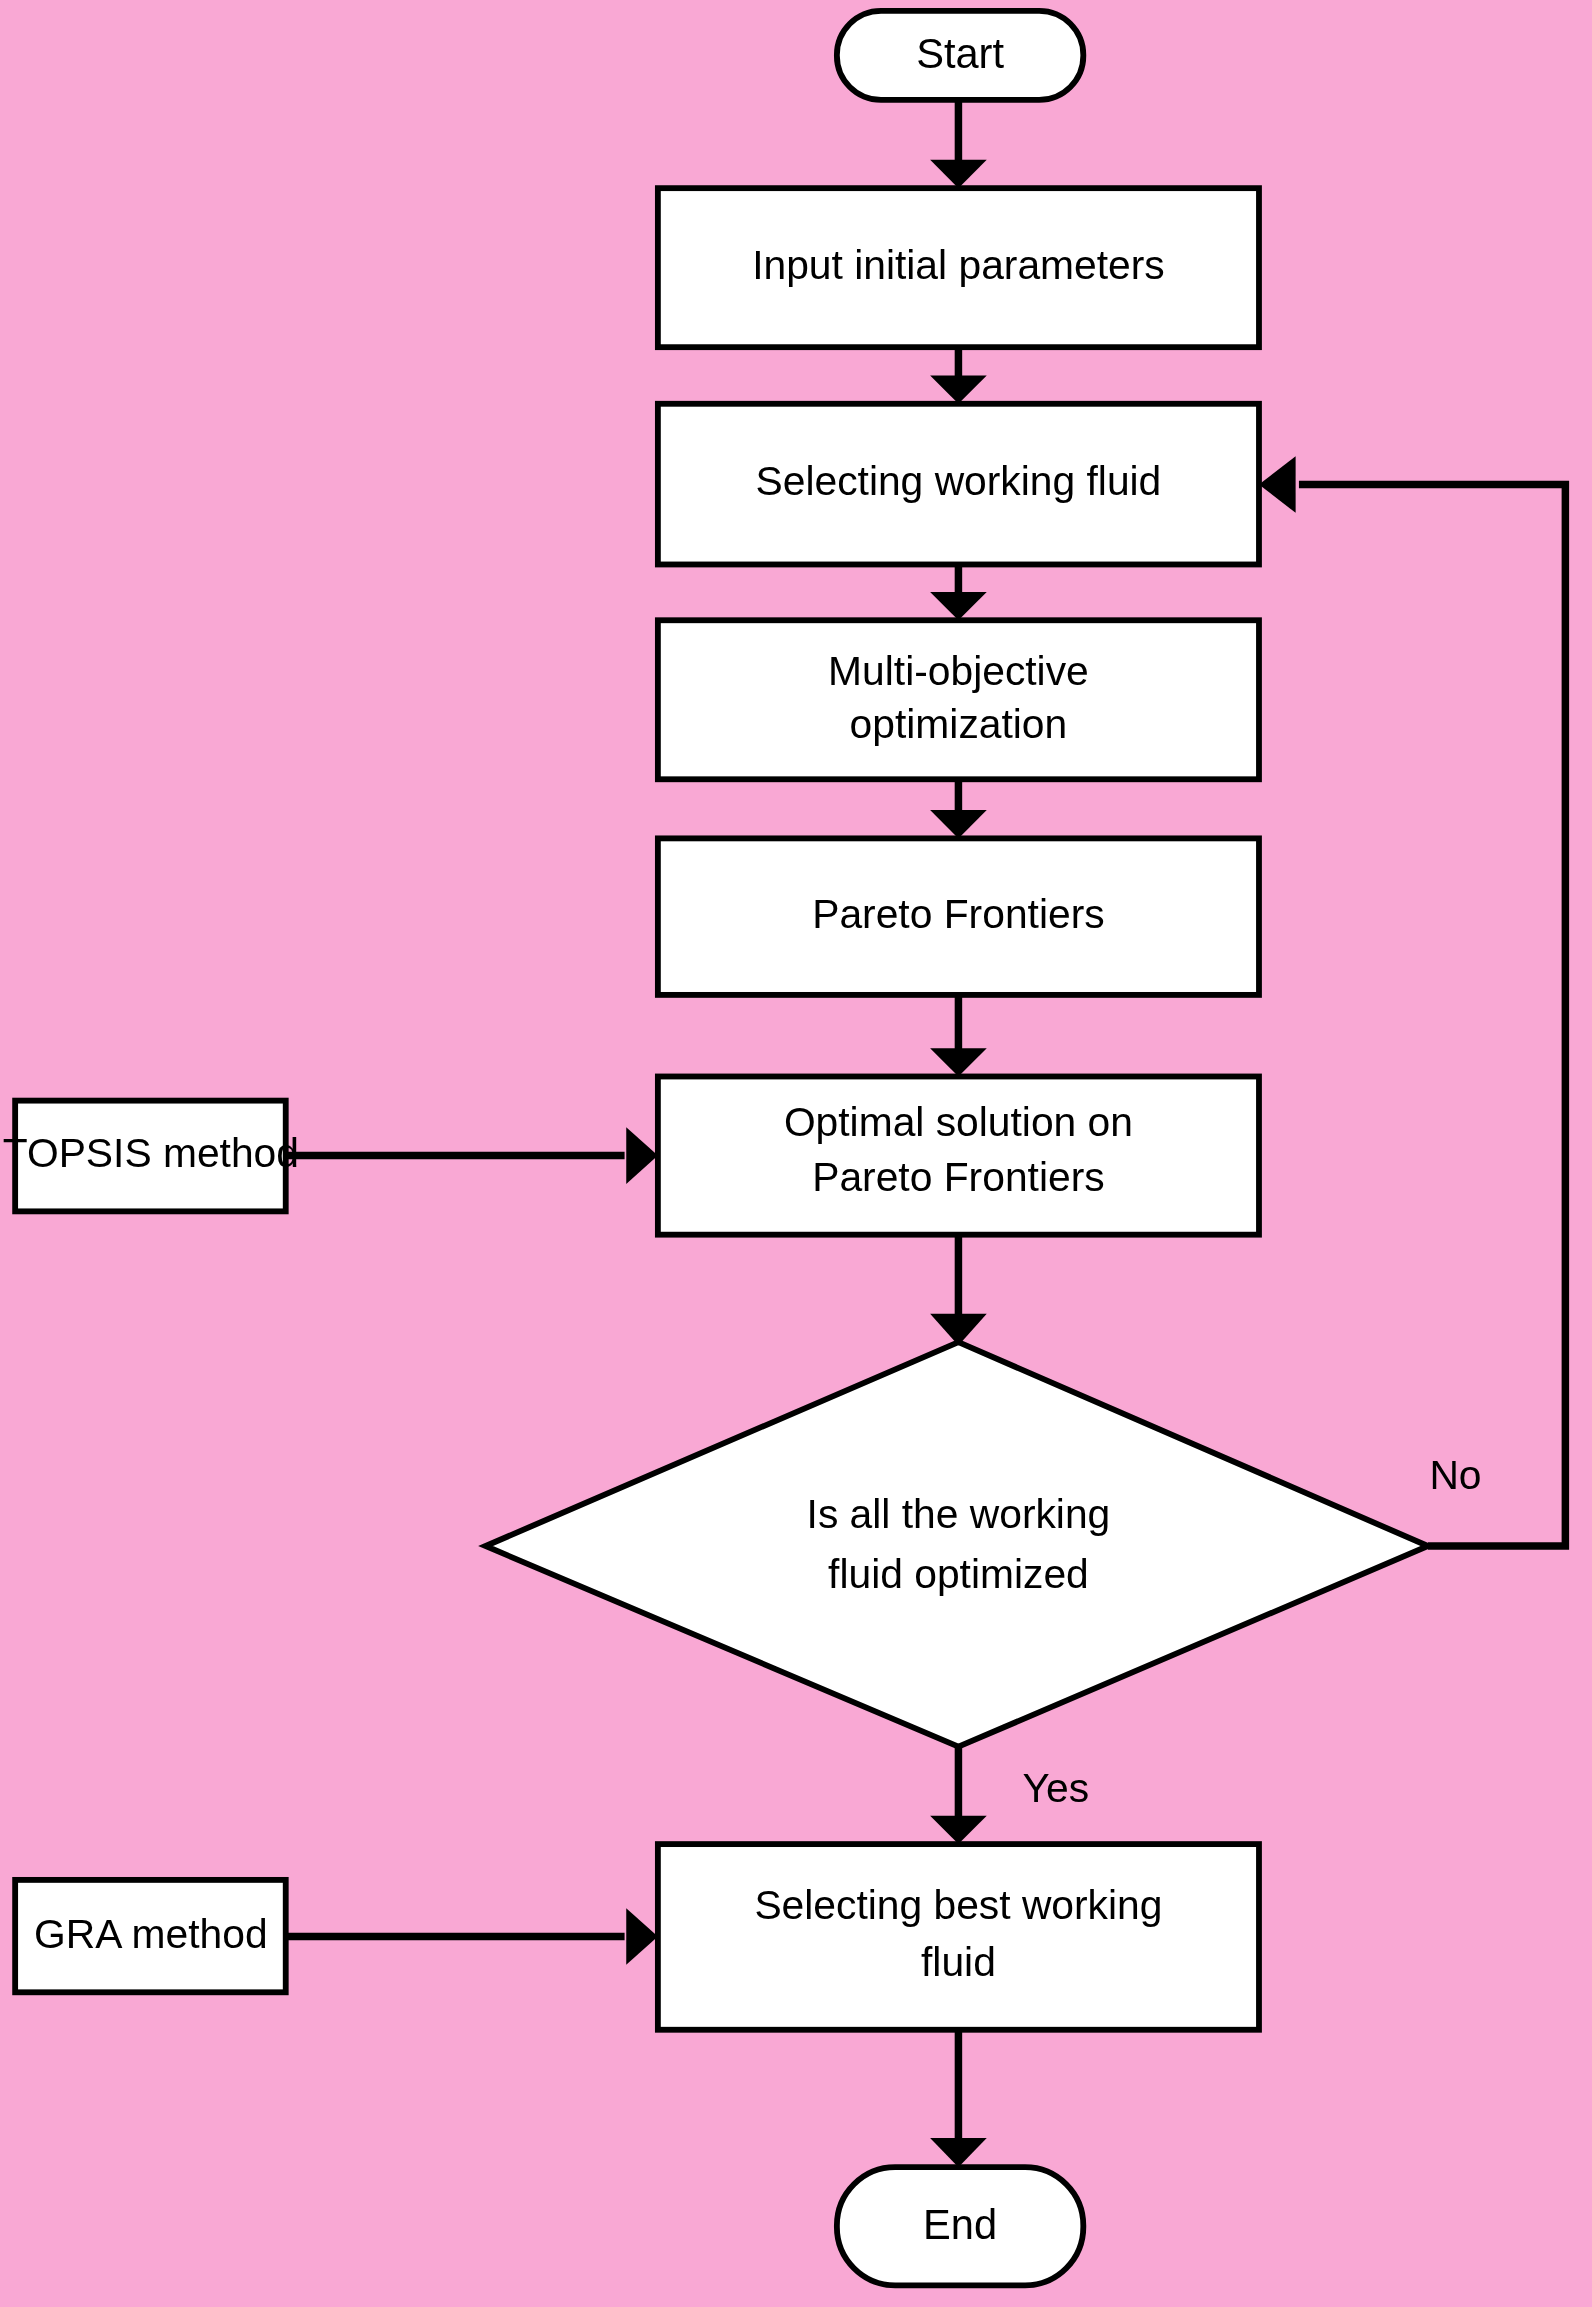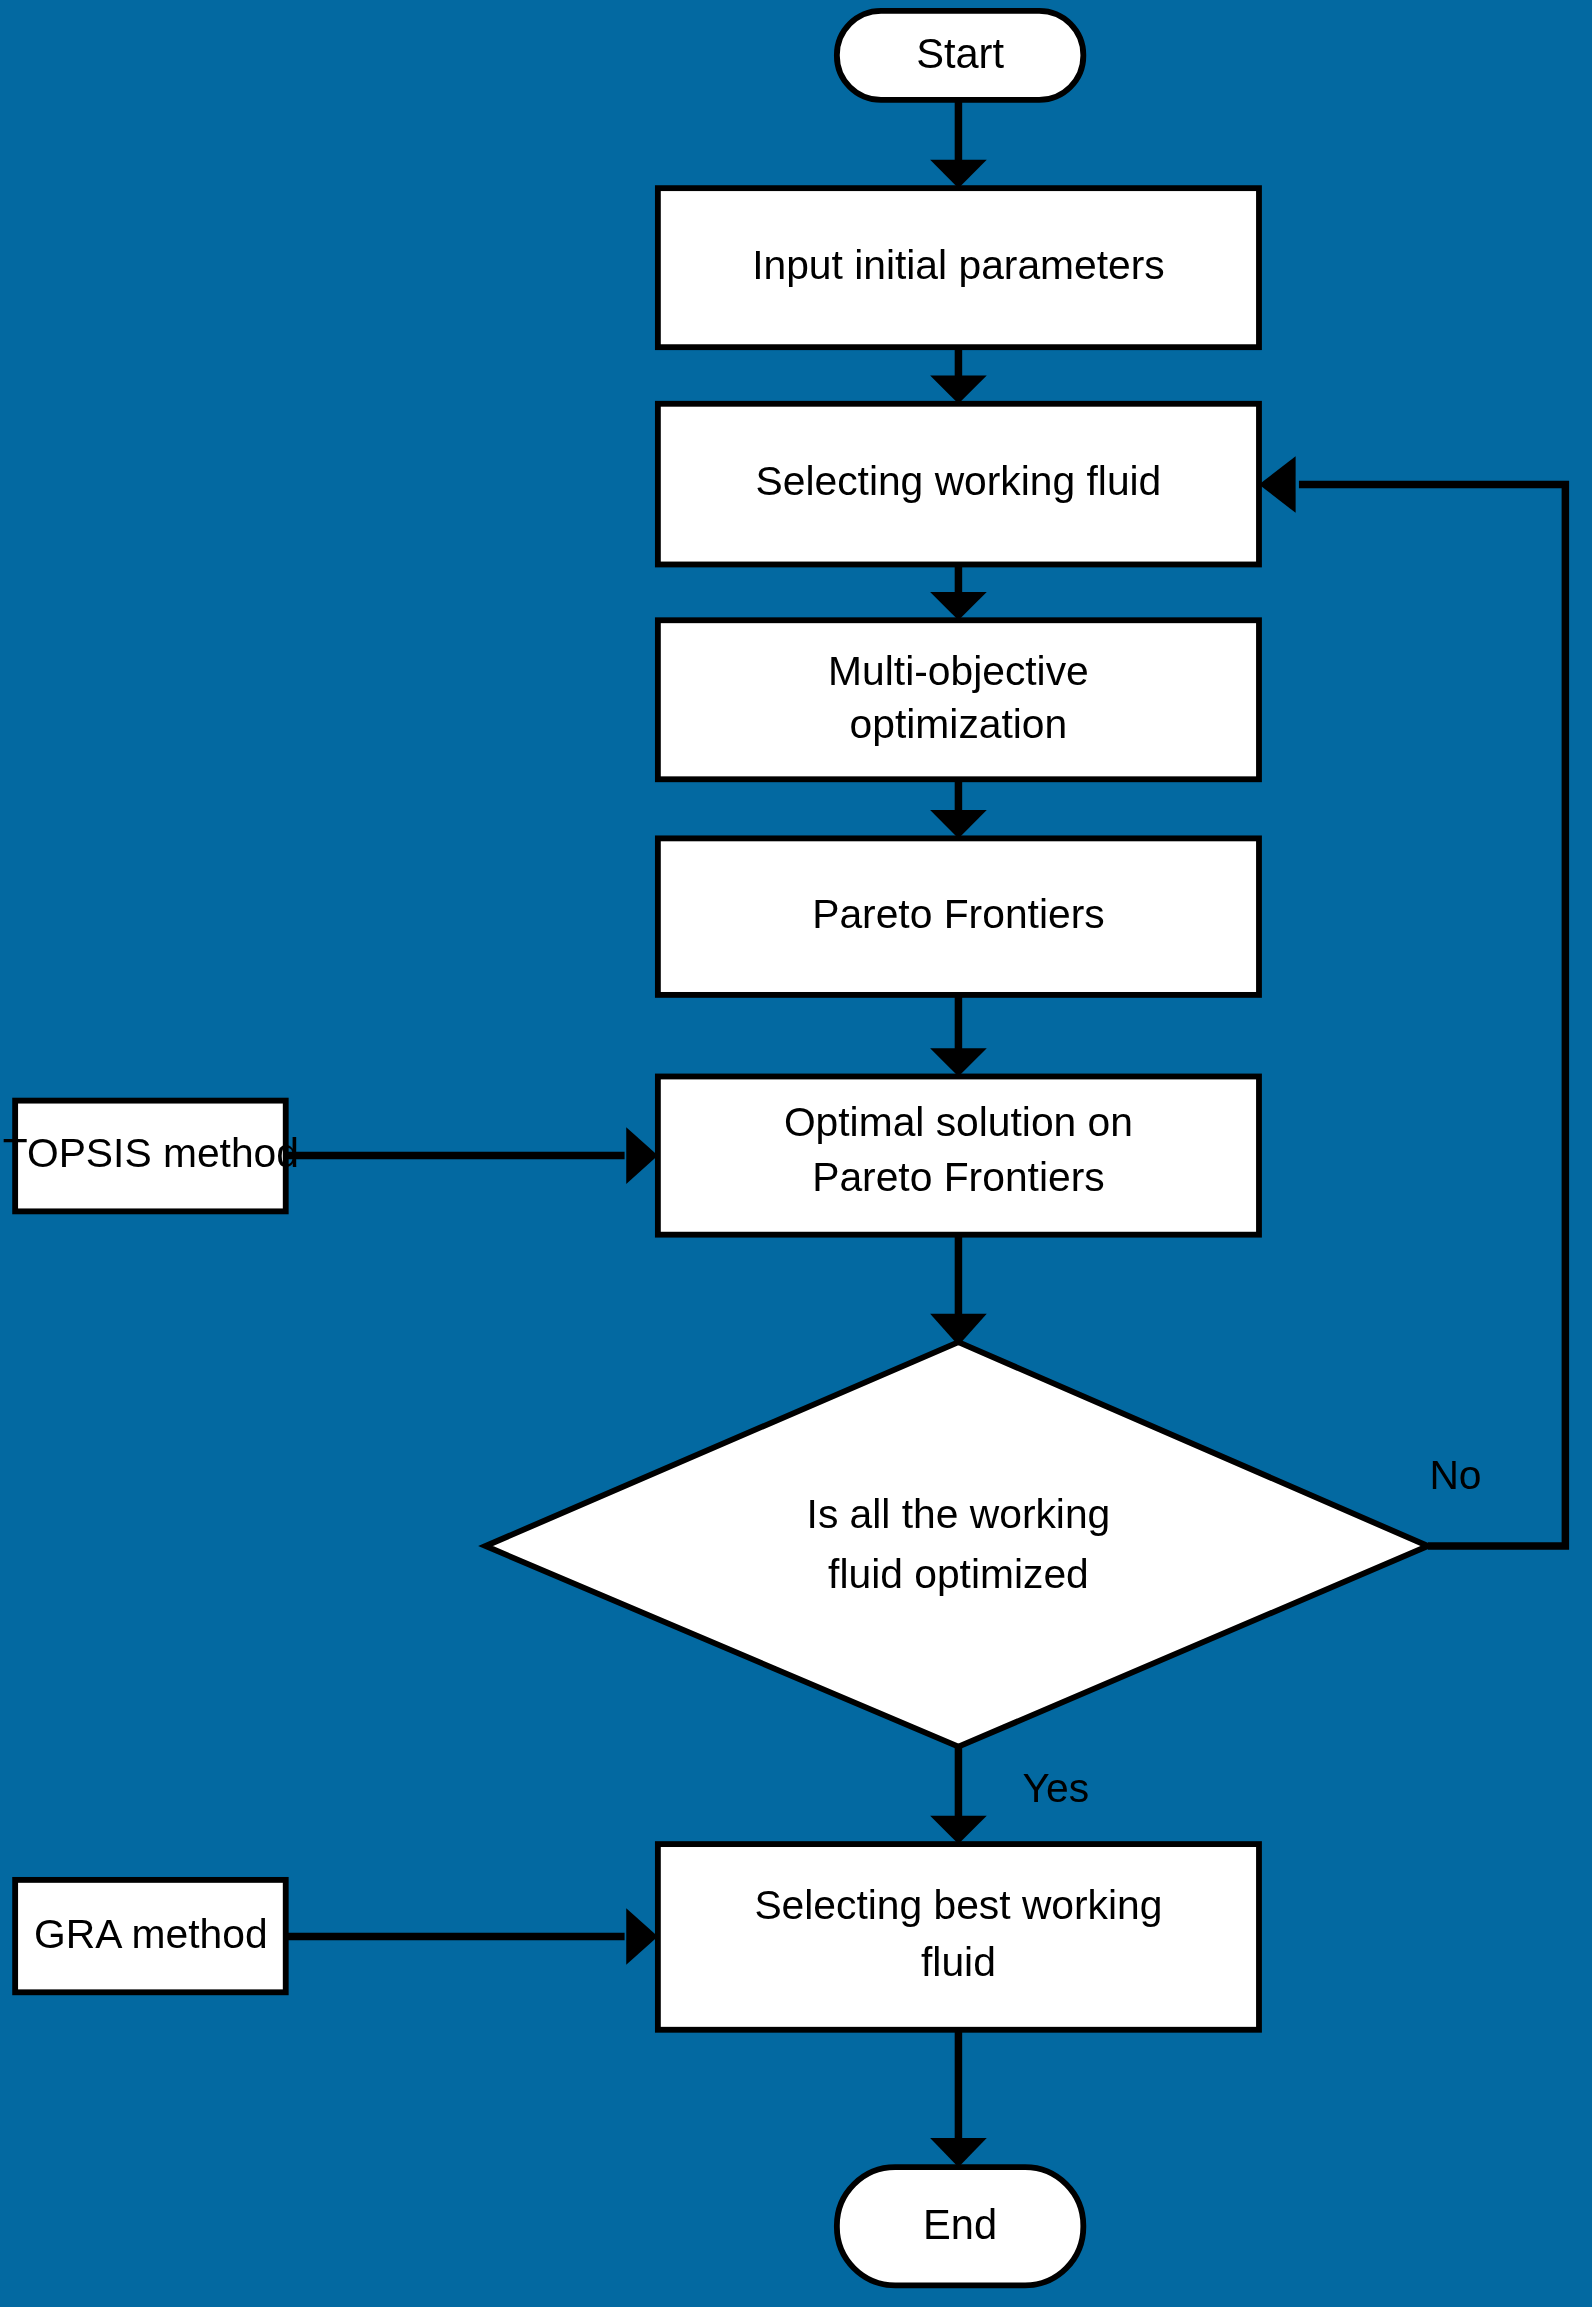--- a/index.html
+++ b/index.html
@@ -7,21 +7,21 @@
     padding: 0;
     background: #ffffff;
   }
   body {
     font-family: "Liberation Sans", sans-serif;
   }
   #flowchart-root {
     position: relative;
     width: 1593px;
     height: 2307px;
-    background: #0369a1;
+    background: #f9a8d4;
     overflow: hidden;
   }
   svg#flow-svg {
     position: absolute;
     top: 0;
     left: 0;
     width: 1593px;
     height: 2307px;
     display: block;
   }

